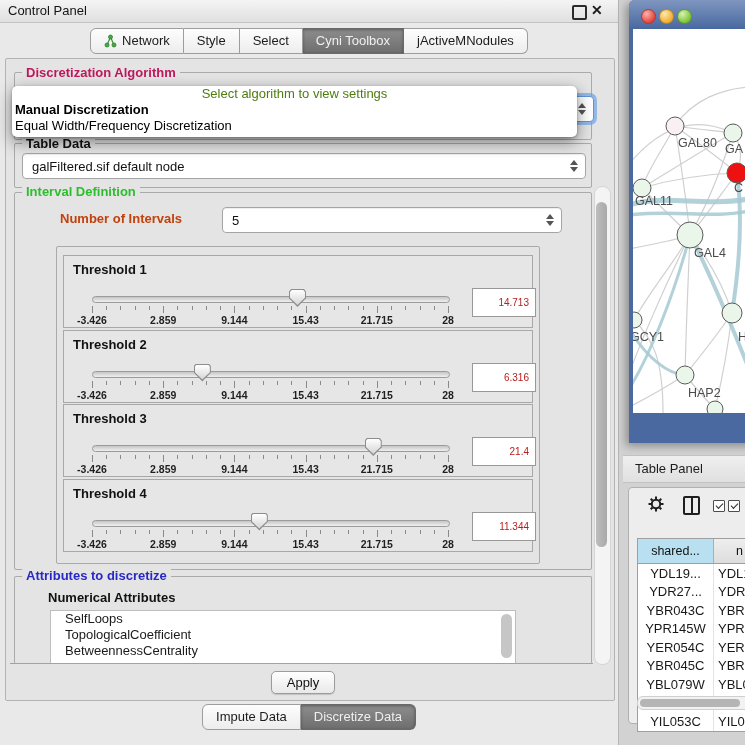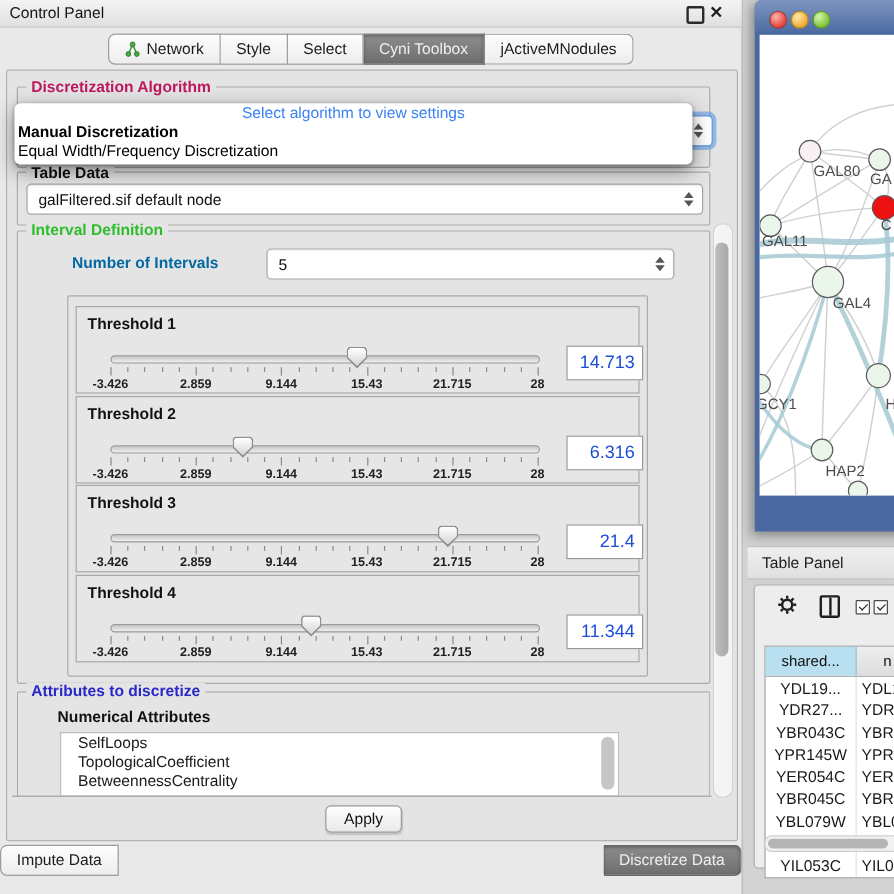--- a/index.html
+++ b/index.html
@@ -39,38 +39,38 @@
   .stepper{width:14px;display:flex;flex-direction:column;align-items:center;gap:2px;margin-right:4px;}
   .stepper i{width:0;height:0;border-left:4px solid transparent;border-right:4px solid transparent;}
   .stepper .up{border-bottom:5px solid #555;}
   .stepper .dn{border-top:5px solid #555;}
   .combo.focused{border-color:#5f95d8;box-shadow:0 0 0 3px rgba(105,160,230,.65);}
 
   
   .popup{left:12px;top:86px;width:565px;height:51px;background:#fff;border-radius:5px;
     box-shadow:0 5px 16px rgba(0,0,0,.45),0 1px 3px rgba(0,0,0,.3);z-index:30;}
   .popup .prow{height:16px;line-height:16px;font-size:13px;padding-left:3px;white-space:nowrap;}
-  .popup .ph{color:#3b82f6;text-align:center;padding-left:0;}
+  .popup .ph{color:#4d7c0f;text-align:center;padding-left:0;}
   .popup .bold{font-weight:bold;color:#000;}
 
   
   .th-row{position:absolute;left:6px;width:468px;height:71px;border:1px solid #a8a8a8;background:#e6e6e6;}
   .th-label{position:absolute;left:9px;top:6px;font-size:13px;font-weight:bold;color:#111;}
   .slzone{position:absolute;left:28px;top:38px;width:356px;height:32px;}
   .sltrack{position:absolute;left:0;top:2px;width:100%;height:5px;border:1px solid #9b9b9b;border-radius:4px;
     background:linear-gradient(#c6c6c6,#efefef);}
   .thumb{position:absolute;top:-5px;width:17px;height:18px;}
   .thumb .t-out{position:absolute;inset:0;background:#8d8d8d;
     clip-path:polygon(12% 0,88% 0,100% 14%,100% 52%,50% 100%,0 52%,0 14%);}
   .thumb .t-in{position:absolute;left:1px;top:1px;width:15px;height:15px;background:linear-gradient(#ffffff,#d4d4d4);
     clip-path:polygon(12% 0,88% 0,100% 14%,100% 52%,50% 100%,0 52%,0 14%);}
   .tick{position:absolute;top:12px;width:1px;background:#8a8a8a;}
   .ticklabel{position:absolute;top:20px;transform:translateX(-50%);font-size:10.5px;font-weight:bold;color:#1f1f1f;white-space:nowrap;}
   .valbox{position:absolute;left:408px;top:32px;width:56px;height:27px;background:#fff;border:1px solid #989898;
-    font-size:15px;color:#1d4ed8;text-align:right;line-height:27px;padding-right:6px;}
+    font-size:10px;color:#b91c1c;text-align:right;line-height:27px;padding-right:6px;}
 
   
   .listbox{position:absolute;left:50px;top:610px;width:464px;height:52px;background:#fff;border:1px solid #bdbdbd;overflow:hidden;}
   .listbox .li{font-size:13px;color:#1a1a1a;padding-left:14px;height:16px;line-height:16px;white-space:nowrap;}
   .vscroll-mini{position:absolute;right:3px;top:3px;width:11px;height:44px;background:#c6c6c6;border-radius:6px;}
 
   
   .vtrack{left:594px;top:186px;width:15px;height:477px;background:#f4f4f4;border:1px solid #d5d5d5;border-radius:8px;}
   .vthumb{position:absolute;left:1px;top:15px;width:11px;height:345px;border-radius:6px;
     background:linear-gradient(90deg,#bdbdbd,#a9a9a9);}
@@ -175,21 +175,21 @@
     <div class="combo abs" style="left:22px;top:153px;width:562px;height:24px;align-items:center;">
       <span class="ctext">galFiltered.sif default node</span>
       <span class="stepper">
           <i class="up"></i>
           <i class="dn"></i>
         </span>
     </div>
 
     <div class="group" style="left:14px;top:192px;width:576px;height:376px;"></div>
     <span class="gtitle" style="left:22px;top:185px;color:#2dbe2d;">Interval Definition</span>
-    <span class="abs" style="left:60px;top:211px;font-size:13px;font-weight:bold;color:#0369a1;">Number of Intervals</span>
+    <span class="abs" style="left:60px;top:211px;font-size:13px;font-weight:bold;color:#c2410c;">Number of Intervals</span>
     <div class="combo abs" style="left:222px;top:207px;width:338px;height:24px;">
       <span class="ctext">5</span>
       <span class="stepper">
           <i class="up"></i>
           <i class="dn"></i>
         </span>
     </div>
 
     <div class="group" style="left:56px;top:246px;width:482px;height:316px;" id="thresholds-group">
         <div class="th-row" style="top: 8px;">
@@ -377,21 +377,21 @@
     </div>
 
     <div class="abs sep-line"></div>
 
     <div class="abs vtrack">
       <div class="vthumb"></div>
     </div>
 
     <div class="abs applybtn">Apply</div>
 
-    <div class="abs segbar" style="left:0;top:704px;width:618px;justify-content:space-between;" id="bottom-tabs">
+    <div class="abs segbar" style="left:0;top:704px;width:618px;" id="bottom-tabs">
         <div class="seg">
           <span>Impute Data</span>
         </div>
         <div class="seg active">
           <span>Discretize Data</span>
         </div>
       </div>
   </div>
 
   <div class="abs netwin">

